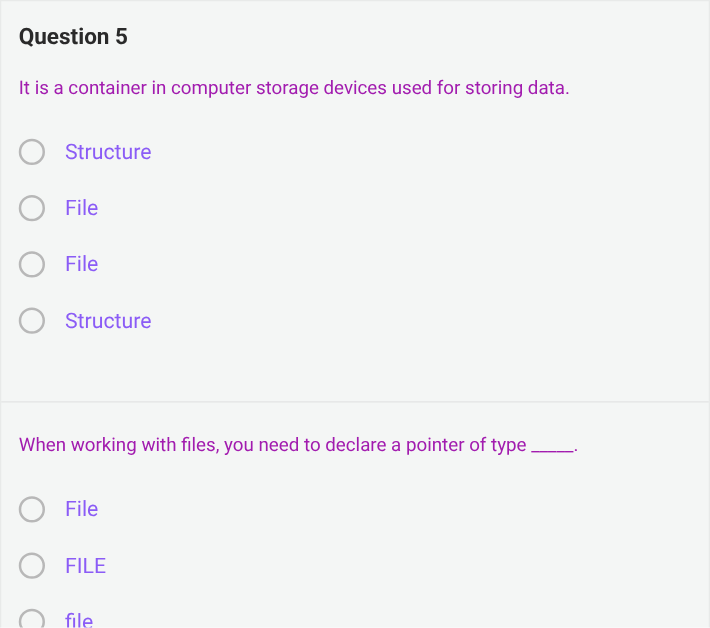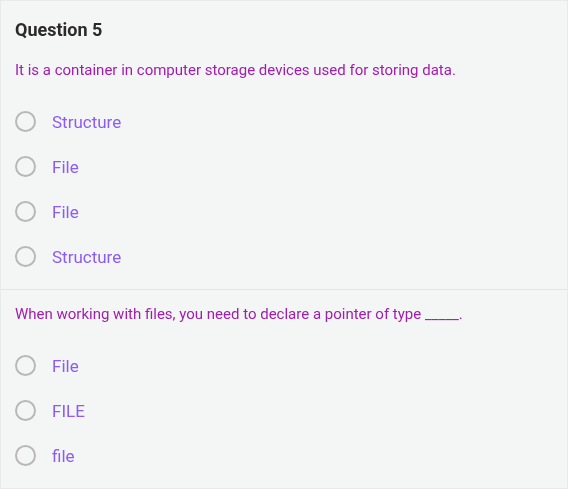--- a/index.html
+++ b/index.html
@@ -48,21 +48,22 @@
       -webkit-appearance: none;
       cursor: pointer;
       flex-shrink: 0;
     }
     .option-label {
       font-size: 17px;
       color: #8b5cf6;
     }
     .section-2 {
       border-top: 1px solid #e2e4e3;
-      padding-top: 14px;
+      padding-top: 24px;
+      margin-top: 32px;
     }
   </style>
 </head>
 <body>
 
 <div class="question-card">
   <div class="question-header">Question 5</div>
 
   <div class="question-prompt">It is a container in computer storage devices used for storing data.</div>
 

